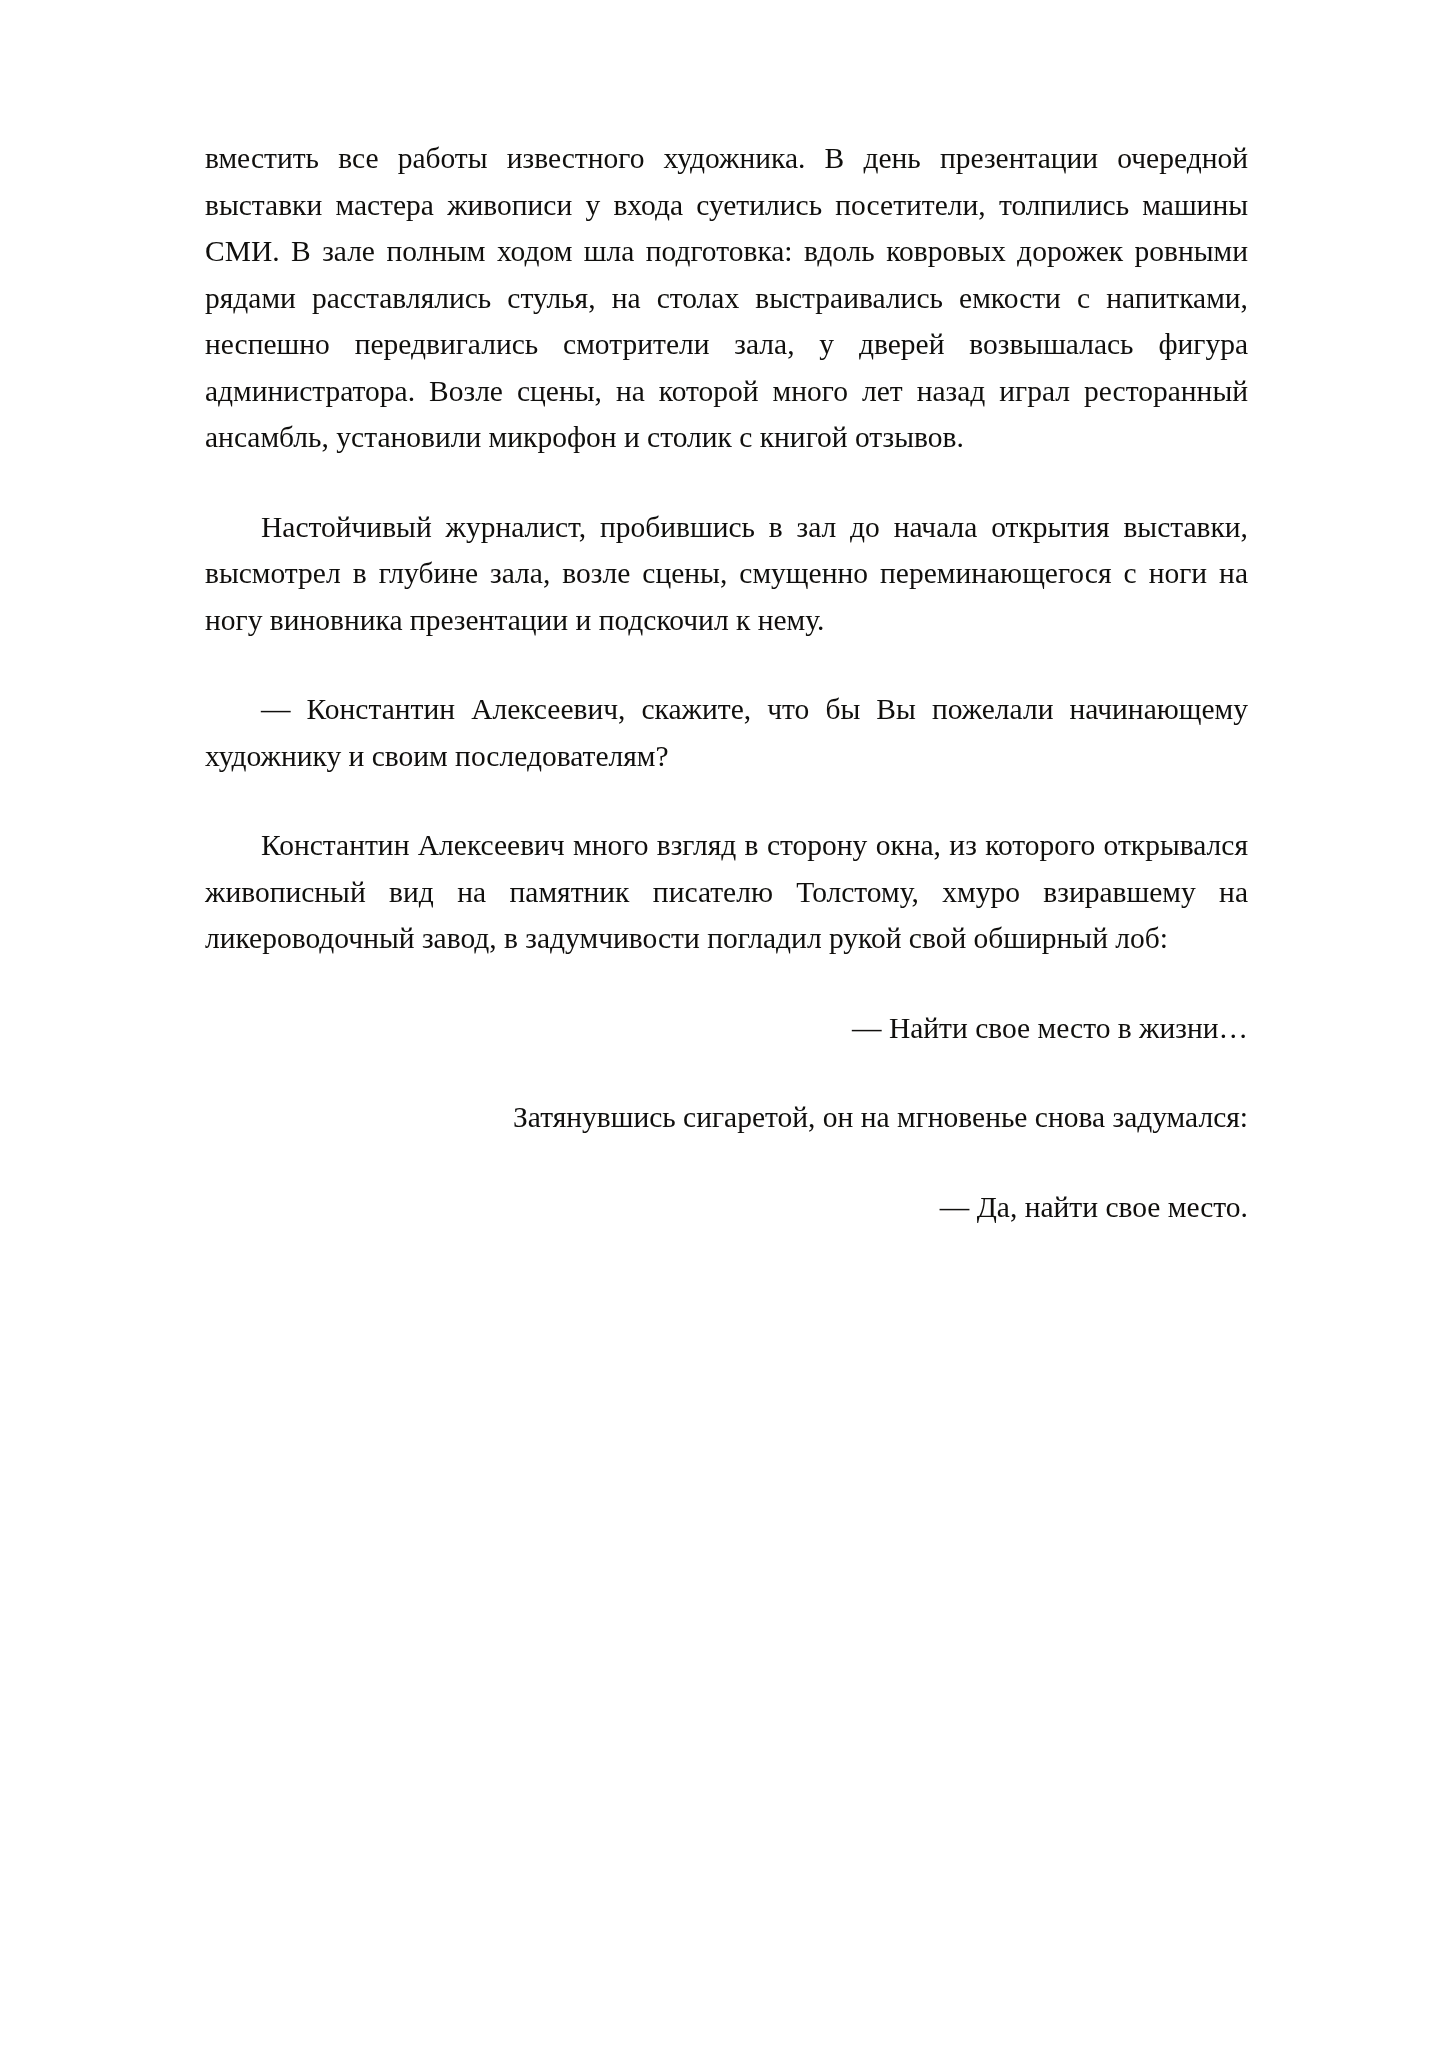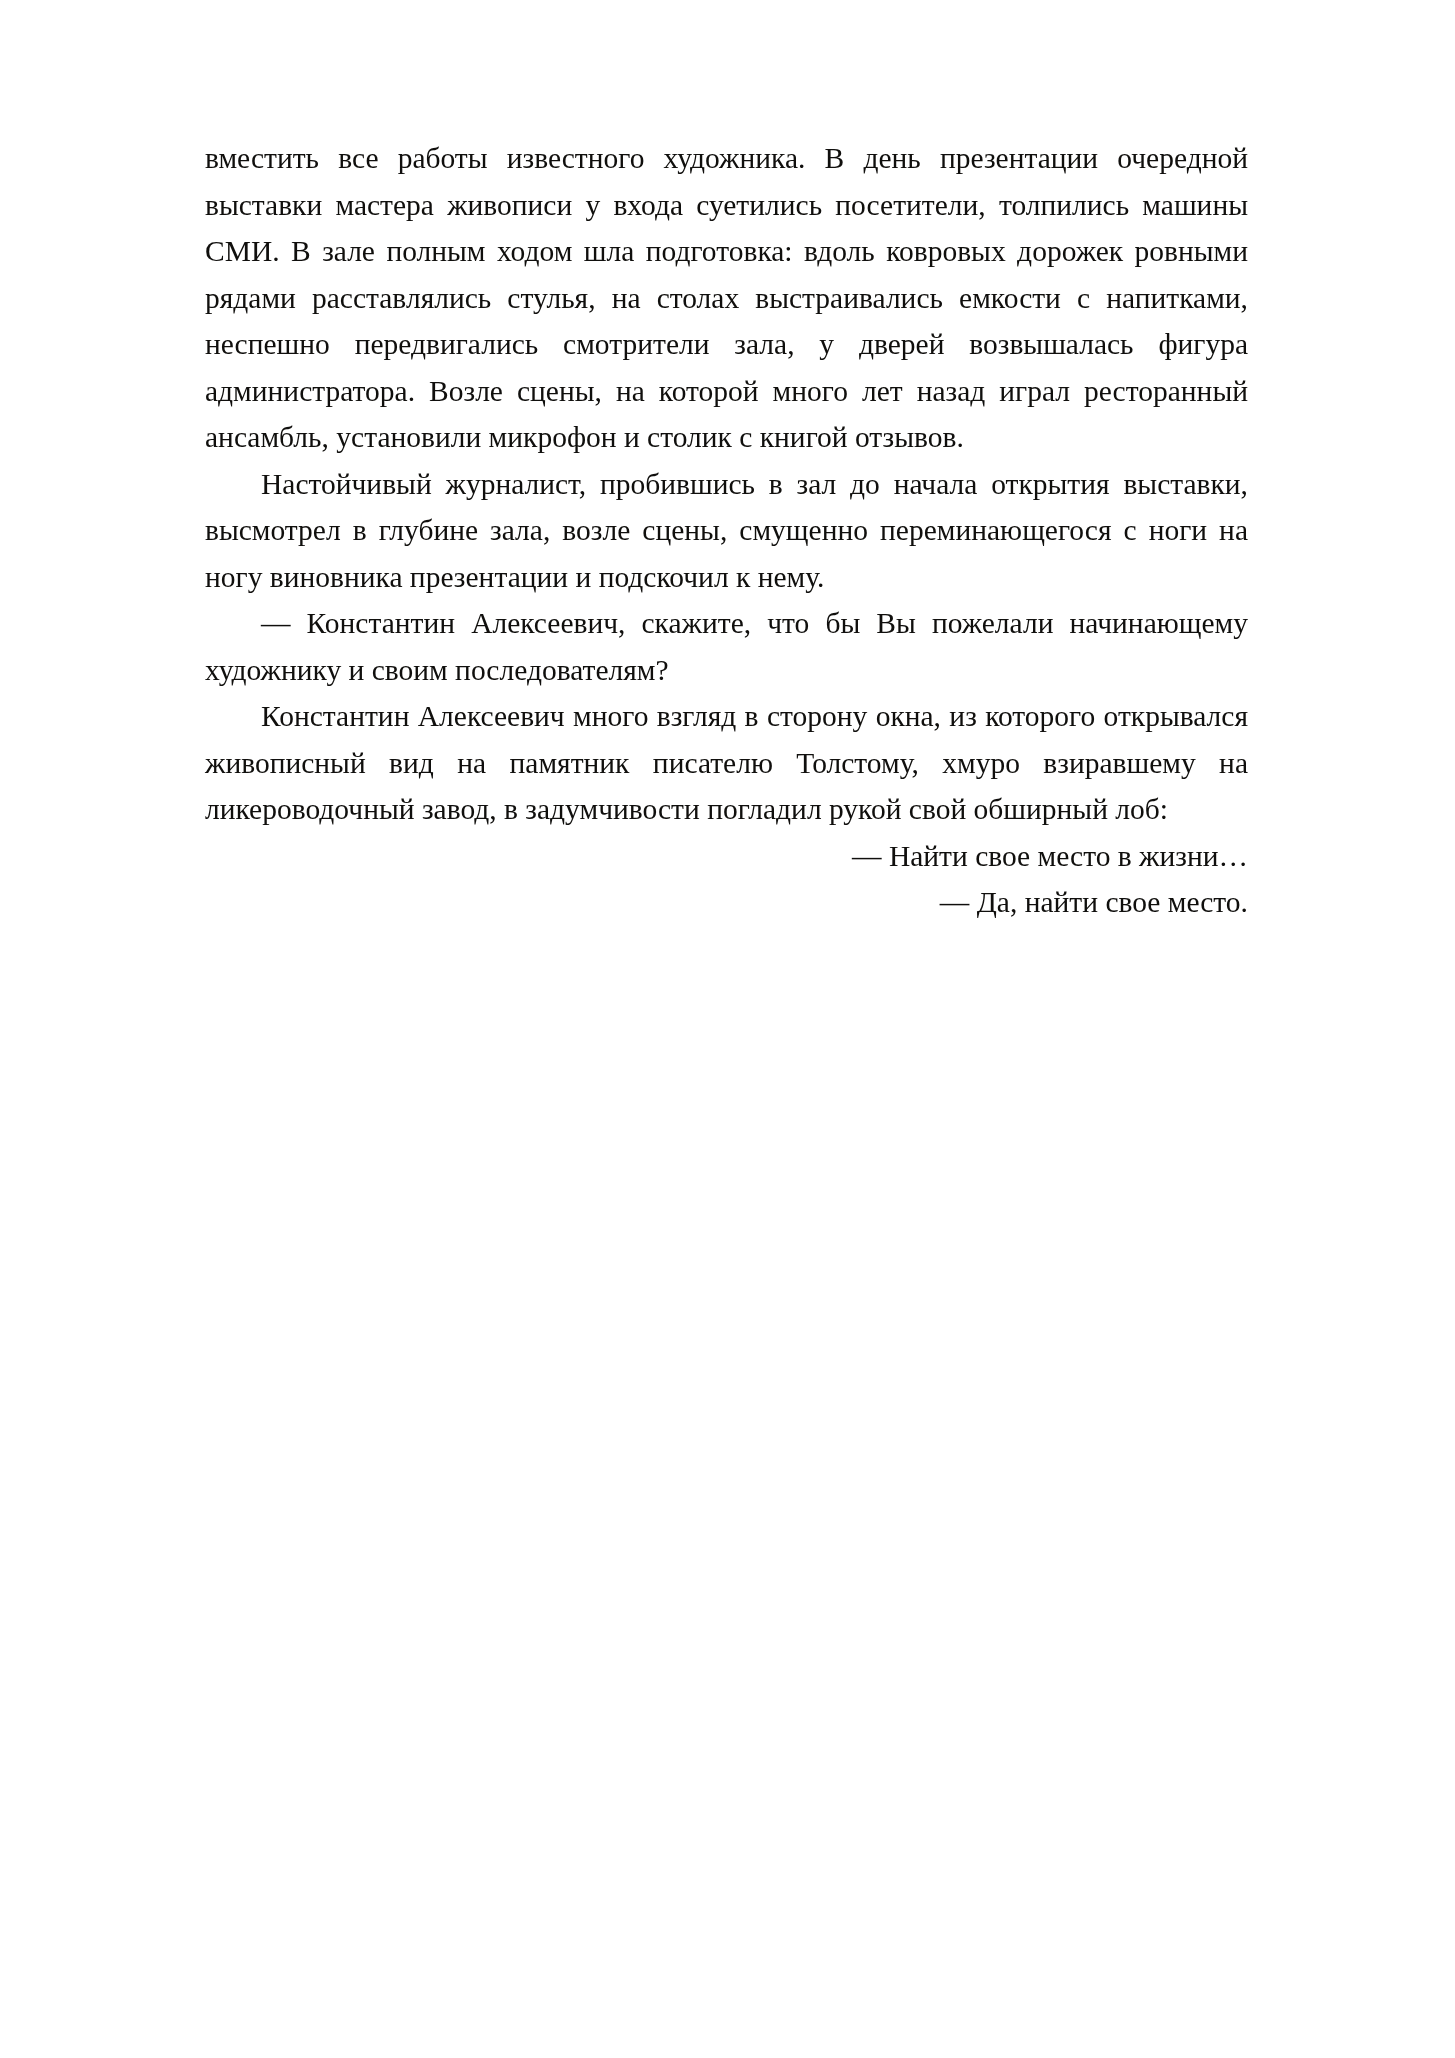--- a/index.html
+++ b/index.html
@@ -28,20 +28,21 @@
     margin: 0;
     font-size: 29.5px;
     line-height: 46.5px;
     text-align: justify;
     text-justify: inter-word;
     color: #100f0d;
     hyphens: none;
   }
   .para.indent {
     text-indent: 56px;
+    margin-top: 43px;
   }
   .para.no-justify {
     text-align: right;
   }
   .page-number {
     position: absolute;
     left: 0;
     right: 0;
     top: 1905px;
     text-align: center;
@@ -55,18 +56,19 @@
 <body>
 
 <div class="page">
 
   <div class="text-body">
     <p class="para">вместить все работы известного художника. В день презентации очередной выставки мастера живописи у входа суетились посетители, толпились машины СМИ. В зале полным ходом шла подготовка: вдоль ковровых дорожек ровными рядами расставлялись стулья, на столах выстраивались емкости с напитками, неспешно передвигались смотрители зала, у дверей возвышалась фигура администратора. Возле сцены, на которой много лет назад играл ресторанный ансамбль, установили микрофон и столик с книгой отзывов.</p>
     <p class="para indent">Настойчивый журналист, пробившись в зал до начала открытия выставки, высмотрел в глубине зала, возле сцены, смущенно переминающегося с ноги на ногу виновника презентации и подскочил к нему.</p>
     <p class="para indent">— Константин Алексеевич, скажите, что бы Вы пожелали начинающему художнику и своим последователям?</p>
     <p class="para indent">Константин Алексеевич много взгляд в сторону окна, из которого открывался живописный вид на памятник писателю Толстому, хмуро взиравшему на ликероводочный завод, в задумчивости погладил рукой свой обширный лоб:</p>
     <p class="para indent no-justify">— Найти свое место в жизни…</p>
+    <p class="para indent no-justify">Затянувшись сигаретой, он на мгновенье снова задумался:</p>
     <p class="para indent no-justify">— Да, найти свое место.</p>
   </div>
 
   <div class="page-number">89</div>
 
 </div>
 
 </body></html>

